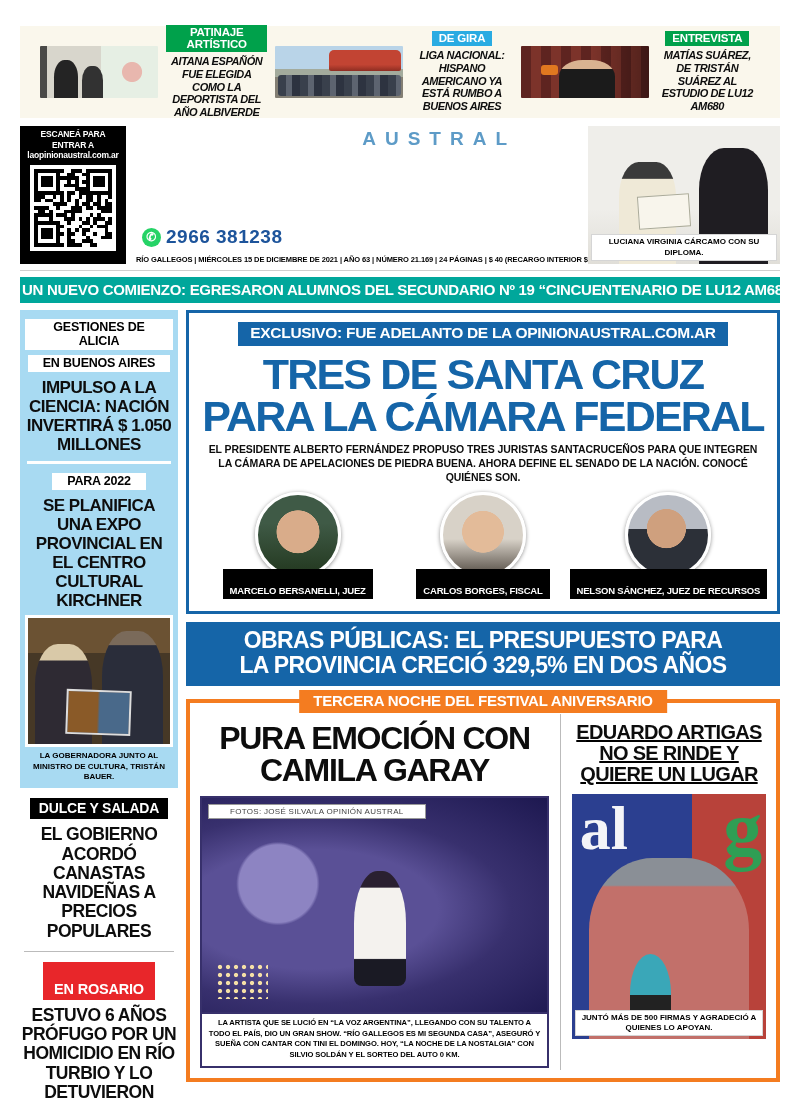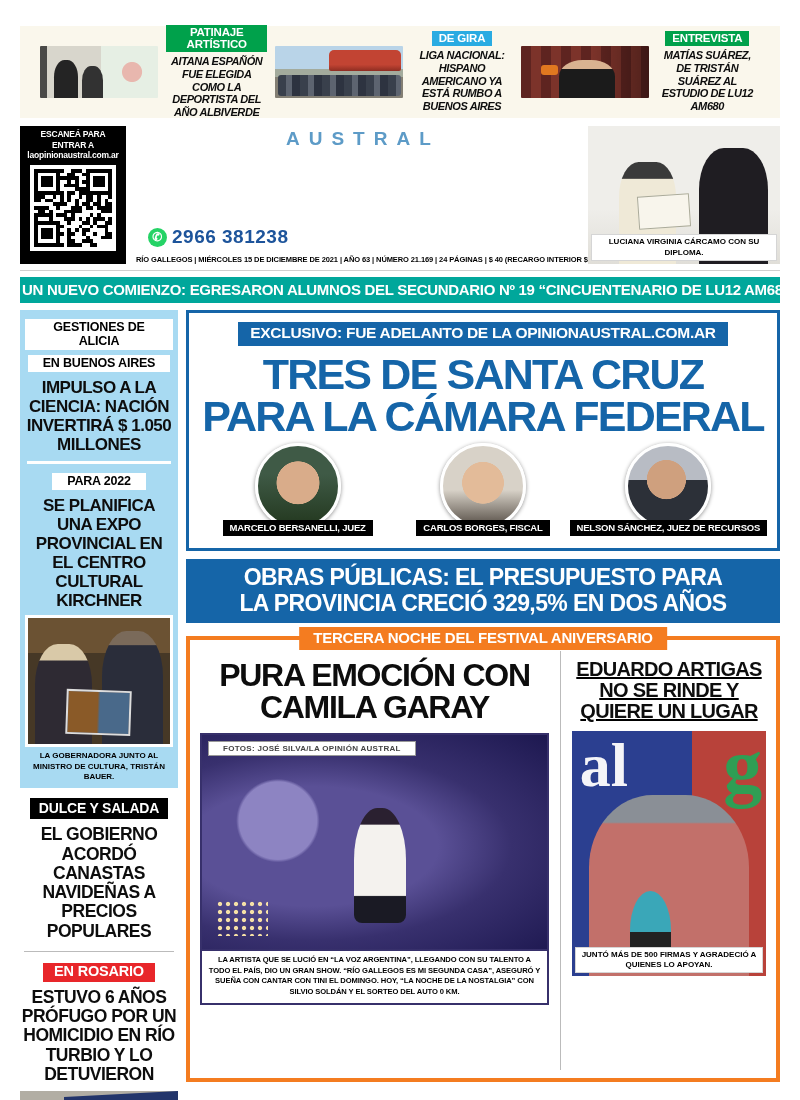--- a/index.html
+++ b/index.html
@@ -49,23 +49,23 @@
 
   .mast-center { flex:1; position:relative; text-align:center; }
   .logo-row { display:flex; align-items:flex-end; justify-content:center; height:84px;
               font-family:"Liberation Serif", serif; font-weight:bold; color:#1d549b;
               font-size:76px; line-height:0.9; letter-spacing:-2px; }
   .logo-bubble { position:relative; display:inline-block; width:56px; height:56px; margin:0 3px 2px;
                  background:#39b5e8; border-radius:50%; }
   .logo-bubble::after { content:""; position:absolute; left:20px; bottom:7px; width:0; height:0;
                  border:7px solid rgba(0,0,0,0); border-top:13px solid #fff; transform:rotate(18deg); }
   .santa-hat { position:absolute; top:-27px; left:-10px; width:82px; height:58px; transform:rotate(-6deg); }
-  .logo-sub { font-size:19px; font-weight:bold; color:#5d9bc7; letter-spacing:9px; text-align:left;
+  .logo-sub { font-size:19px; font-weight:bold; color:#5d9bc7; letter-spacing:9px; text-align:right;
               margin:2px 0 0 150px; width:230px; }
-  .phone-row { position:absolute; left:12px; bottom:16px; display:flex; align-items:center; gap:5px;
+  .phone-row { position:absolute; left:6px; bottom:16px; display:flex; align-items:center; gap:5px;
                font-weight:bold; font-size:19px; color:#1d549b; letter-spacing:0.5px; }
   .wa-icon { width:19px; height:19px; border-radius:50%; background:#25d366; color:#fff;
              display:flex; align-items:center; justify-content:center; font-size:12px; }
   .wa-icon::before { content:"✆"; }
   .dateline { position:absolute; left:0; right:0; bottom:0; font-size:7.5px; font-weight:bold;
               color:#000; white-space:nowrap; letter-spacing:-0.1px; text-align:center; }
 
   .mast-photo { position:relative; width:192px; flex-shrink:0; overflow:hidden;
     background:linear-gradient(180deg,#efeeea 0 60%, #e0ded8 100%); }
   .mast-photo::before { content:""; position:absolute; left:16%; bottom:0; width:30%; height:74%;
@@ -99,21 +99,21 @@
   .p-gov::after { content:""; position:absolute; right:5%; bottom:0; width:43%; height:90%;
     background:linear-gradient(180deg,#7a6a5a 0 12%, #2a2d3a 13% 100%); border-radius:40% 40% 0 0; }
   .frames { position:absolute; left:27%; bottom:7%; width:46%; height:36%; z-index:2;
     background:linear-gradient(90deg,#8a5a28 0 48%, #49698a 52% 100%); border:2px solid #ddd; transform:rotate(2deg); }
   .sb-caption { font-weight:bold; font-size:8px; line-height:1.3; padding:4px 2px 0; color:#000; }
 
   .sb-story { margin-top:10px; }
   .sb-tag-black { display:inline-block; background:#000; color:#fff; font-weight:bold; font-size:14px;
     padding:2px 9px 3px; letter-spacing:-0.2px; }
   .sb-tag-red { display:inline-block; background:#e8262a; color:#fff; font-weight:bold; font-size:14.5px;
-    padding:0 11px 3px; letter-spacing:-0.2px; }
+    padding:19px 11px 3px; letter-spacing:-0.2px; }
   .sb-head-lg { font-weight:bold; font-size:17.5px; line-height:1.1; letter-spacing:-0.5px; margin:6px 0 0; color:#0d0d0d; }
   .sb-rule { height:1px; background:#bbb; margin:10px 4px; }
   .p-detainee { position:relative; height:122px; margin-top:7px; overflow:hidden;
     background:linear-gradient(180deg,#b2aea4 0 16%, #cfcdc5 16% 100%); }
   .p-detainee::before { content:""; position:absolute; right:0; top:2%; width:72%; height:15%;
     background:#23356b; transform:skewY(-3deg); }
   .p-detainee::after { content:""; position:absolute; left:18%; bottom:0; width:64%; height:76%;
     background:linear-gradient(180deg,#c09472 0 24%, #2b3f90 25% 100%); border-radius:38% 38% 0 0; }
 
   
@@ -128,39 +128,39 @@
   .portraits figure { position:relative; display:flex; flex-direction:column; align-items:center; width:33%; }
   .portrait-circle { width:86px; height:86px; border-radius:50%; border:3px solid #fff;
     box-shadow:0 1px 4px rgba(0,0,0,0.45); }
   .p-bersanelli { background:radial-gradient(circle at 50% 46%, #d9ac8a 0 36%, rgba(0,0,0,0) 37%),
                   linear-gradient(180deg,#3f5a46 0 35%, #23381f 100%); }
   .p-borges { background:radial-gradient(circle at 50% 46%, #e3bb99 0 35%, rgba(0,0,0,0) 36%),
               linear-gradient(180deg,#d8d2c8 0 55%, #564e46 100%); }
   .p-sanchez { background:radial-gradient(circle at 48% 42%, #cfa07e 0 31%, rgba(0,0,0,0) 32%),
                linear-gradient(180deg,#b8bcc4 0 42%, #2c3038 43% 100%); }
   .portraits figcaption { background:#000; color:#fff; font-weight:bold; font-size:9.5px; letter-spacing:-0.2px;
-    padding:2px 7px 3px; margin-top:-9px; z-index:2; white-space:nowrap; }
+    padding:16px 7px 3px; margin-top:-9px; z-index:2; white-space:nowrap; }
 
   .blue-band { background:#1565a8; color:#fff; text-align:center; font-weight:bold; font-size:23px;
     line-height:1.1; letter-spacing:-0.6px; padding:6px 4px 7px; margin-top:8px; }
 
   .festival-box { position:relative; border:4px solid #f47c20; margin-top:13px; flex:1;
     padding:11px 8px 8px; }
   .festival-kicker { position:absolute; top:-13px; left:50%; transform:translateX(-50%);
     background:#f47c20; color:#fff; font-weight:bold; font-size:15px; letter-spacing:-0.2px;
     padding:2px 14px 4px; white-space:nowrap; }
   .festival-cols { display:flex; gap:9px; height:100%; }
   .fest-main { flex:1; text-align:center; min-width:0; }
   .fest-head { font-weight:bold; font-size:32px; line-height:1.02; letter-spacing:-1.3px; margin:8px 0 9px; color:#0d0d0d; }
   .photo-frame { border:2px solid #37306b; margin:0 2px; background:#fff; }
   .concert-photo { position:relative; height:214px; overflow:hidden;
     background:radial-gradient(circle at 22% 40%, #8d84c2 0 13%, rgba(0,0,0,0) 14%),
                radial-gradient(ellipse at 32% 52%, #5a5096 0 38%, #38306e 60%, #1d1850 100%); }
   .credit-box { position:absolute; top:6px; left:6px; background:#fff; border:1px solid #999;
-    font-size:8px; color:#444; letter-spacing:0.3px; padding:2px 14px; font-weight:bold; }
+    font-size:8px; color:#444; letter-spacing:0.3px; padding:2px 21px; font-weight:normal; }
   .singer { position:absolute; left:44%; bottom:12%; width:15%; height:54%;
     background:linear-gradient(180deg,#2a2030 0 14%, #f4f2ee 15% 76%, #1a1a24 77% 100%);
     border-radius:45% 45% 8px 8px; }
   .stage-lights { position:absolute; left:4%; bottom:6%; width:15%; height:17%; opacity:0.95;
     background:radial-gradient(circle, #ffe9a8 1.6px, rgba(0,0,0,0) 2.6px); background-size:8px 8px; }
   .fest-caption { border-top:2px solid #37306b; background:#fff; font-weight:bold; font-size:7.6px;
     line-height:1.4; text-align:center; padding:4px 6px 5px; letter-spacing:-0.1px; }
 
   .fest-vrule { width:1px; background:#bbb; }
   .fest-side { width:198px; flex-shrink:0; text-align:center;text-decoration:underline; }
@@ -703,20 +703,21 @@
     <main class="main-col">
 
       <section class="lead-box">
         <div class="lead-kicker">
           <span>EXCLUSIVO: FUE ADELANTO DE LA OPINIONAUSTRAL.COM.AR</span>
         </div>
         <h1 class="lead-head">
           <span>TRES DE SANTA CRUZ</span>
           <span>PARA LA CÁMARA FEDERAL</span>
         </h1>
+        <p class="lead-deck">EL PRESIDENTE ALBERTO FERNÁNDEZ PROPUSO TRES JURISTAS SANTACRUCEÑOS PARA QUE INTEGREN LA CÁMARA DE APELACIONES DE PIEDRA BUENA. AHORA DEFINE EL SENADO DE LA NACIÓN. CONOCÉ QUIÉNES SON.</p>
         <div class="portraits">
           <figure>
             <div class="portrait-circle p-bersanelli"></div>
             <figcaption>MARCELO BERSANELLI, JUEZ</figcaption>
           </figure>
           <figure>
             <div class="portrait-circle p-borges"></div>
             <figcaption>CARLOS BORGES, FISCAL</figcaption>
           </figure>
           <figure>

